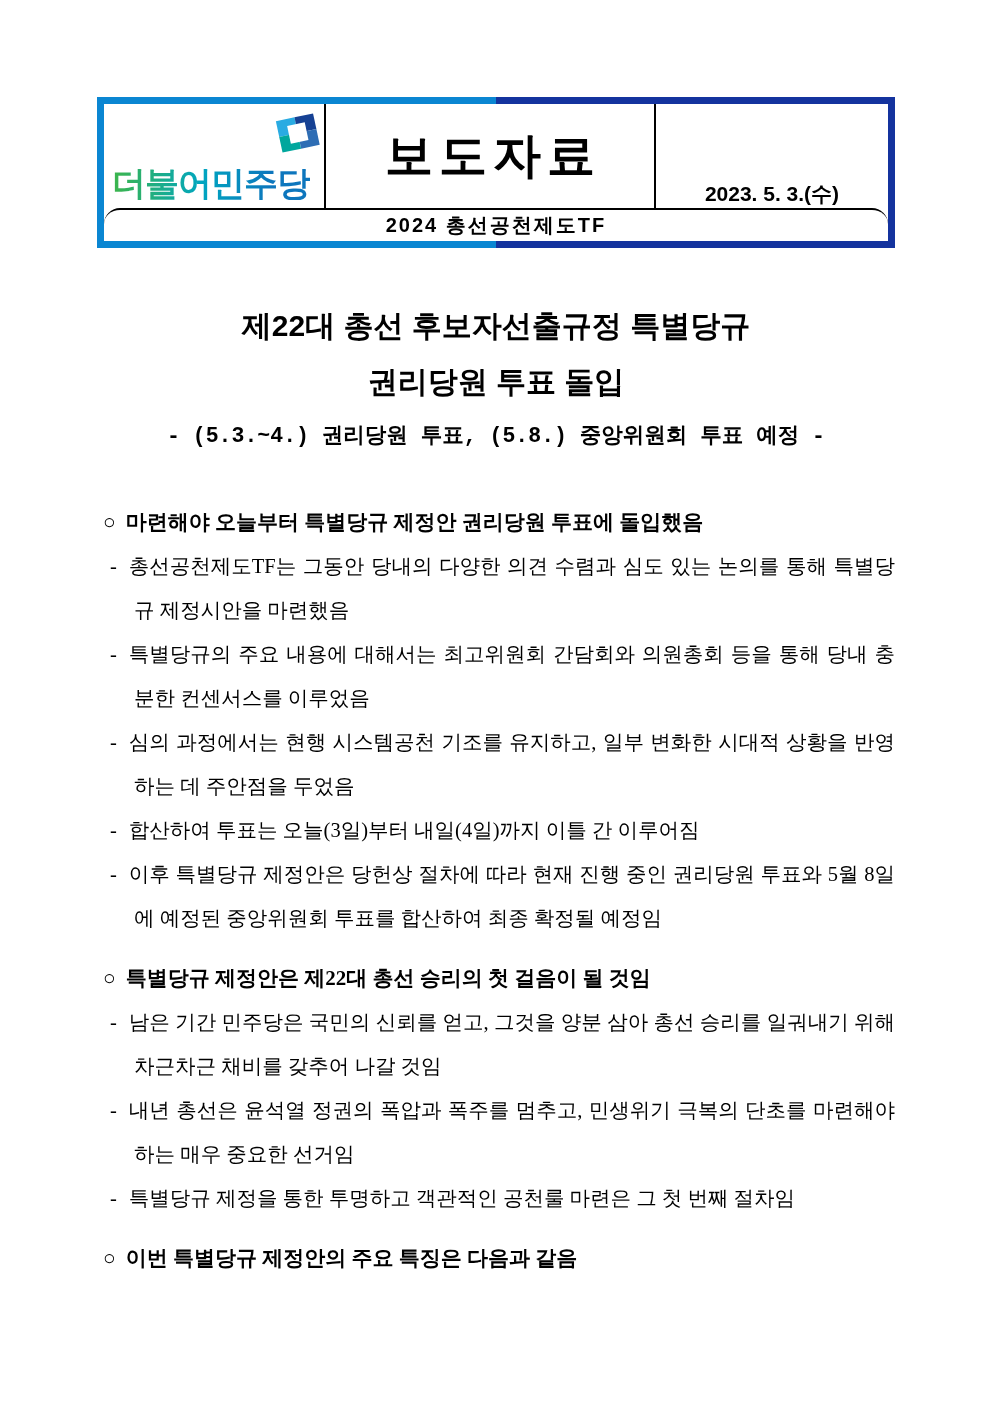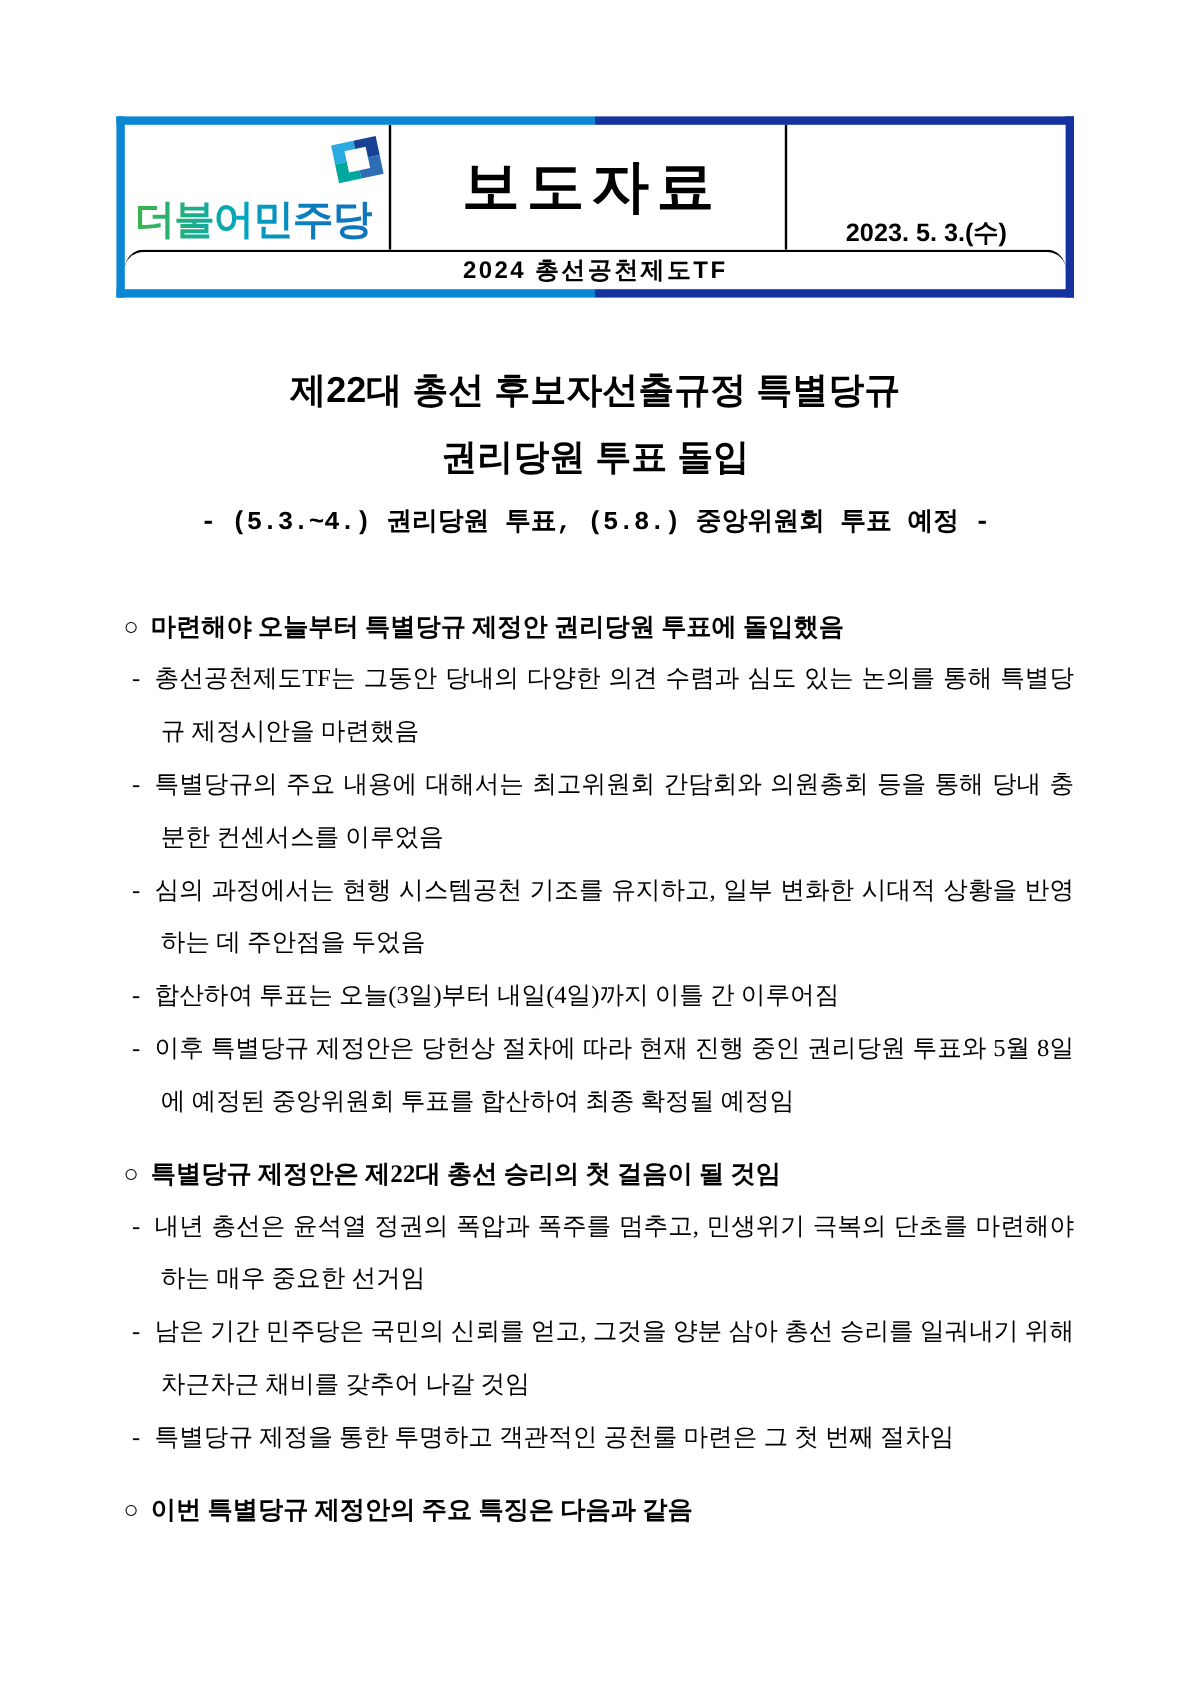--- a/index.html
+++ b/index.html
@@ -159,22 +159,22 @@
         <p class="heading"><span class="circ">○</span><span>마련해야 오늘부터 특별당규 제정안 권리당원 투표에 돌입했음</span></p>
         <p class="item"><span class="dash">-</span><span>총선공천제도TF는 그동안 당내의 다양한 의견 수렴과 심도 있는 논의를 통해 특별당규 제정시안을 마련했음</span></p>
         <p class="item"><span class="dash">-</span><span>특별당규의 주요 내용에 대해서는 최고위원회 간담회와 의원총회 등을 통해 당내 충분한 컨센서스를 이루었음</span></p>
         <p class="item"><span class="dash">-</span><span>심의 과정에서는 현행 시스템공천 기조를 유지하고, 일부 변화한 시대적 상황을 반영하는 데 주안점을 두었음</span></p>
         <p class="item"><span class="dash">-</span><span>합산하여 투표는 오늘(3일)부터 내일(4일)까지 이틀 간 이루어짐</span></p>
         <p class="item"><span class="dash">-</span><span>이후 특별당규 제정안은 당헌상 절차에 따라 현재 진행 중인 권리당원 투표와 5월 8일에 예정된 중앙위원회 투표를 합산하여 최종 확정될 예정임</span></p>
       </div>
 
       <div class="section">
         <p class="heading"><span class="circ">○</span><span>특별당규 제정안은 제22대 총선 승리의 첫 걸음이 될 것임</span></p>
+        <p class="item"><span class="dash">-</span><span>남은 기간 민주당은 국민의 신뢰를 얻고, 그것을 양분 삼아 총선 승리를 일궈내기 위해 차근차근 채비를 갖추어 나갈 것임</span></p>
         <p class="item"><span class="dash">-</span><span>내년 총선은 윤석열 정권의 폭압과 폭주를 멈추고, 민생위기 극복의 단초를 마련해야 하는 매우 중요한 선거임</span></p>
-        <p class="item"><span class="dash">-</span><span>남은 기간 민주당은 국민의 신뢰를 얻고, 그것을 양분 삼아 총선 승리를 일궈내기 위해 차근차근 채비를 갖추어 나갈 것임</span></p>
         <p class="item"><span class="dash">-</span><span>특별당규 제정을 통한 투명하고 객관적인 공천룰 마련은 그 첫 번째 절차임</span></p>
       </div>
 
       <div class="section">
         <p class="heading"><span class="circ">○</span><span>이번 특별당규 제정안의 주요 특징은 다음과 같음</span></p>
       </div>
 
     </div>
   </div>
 </div>

